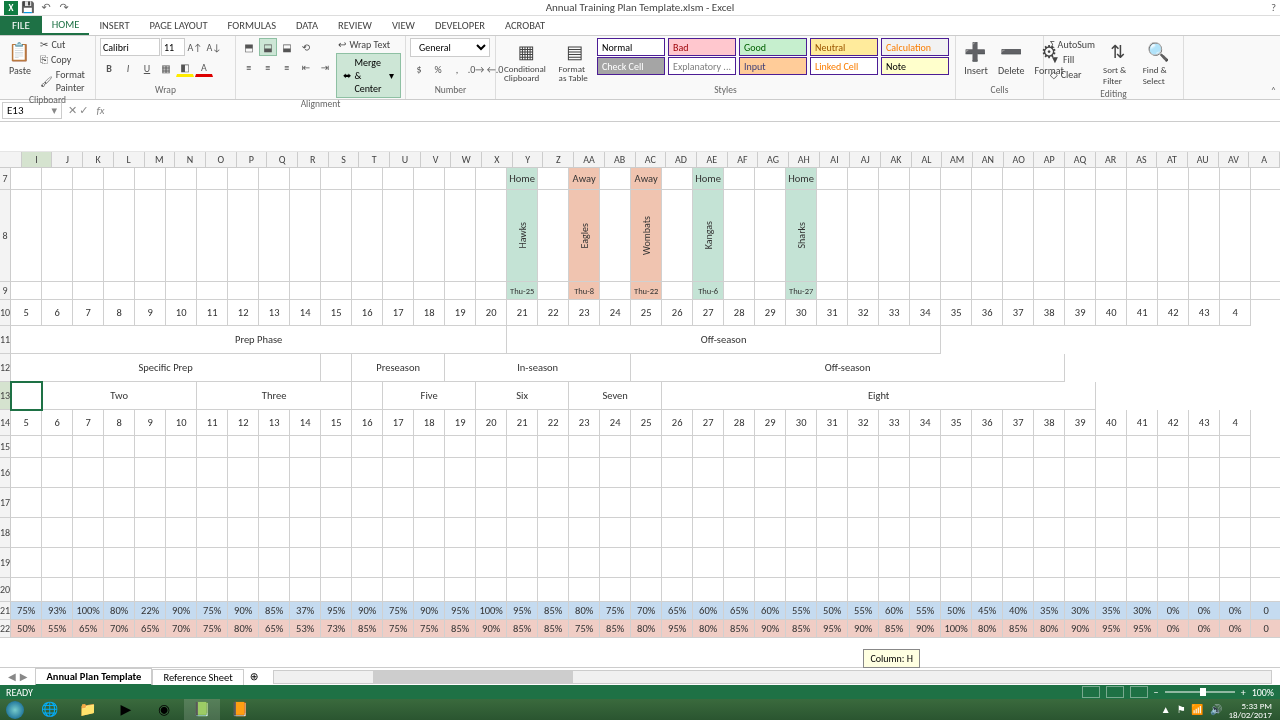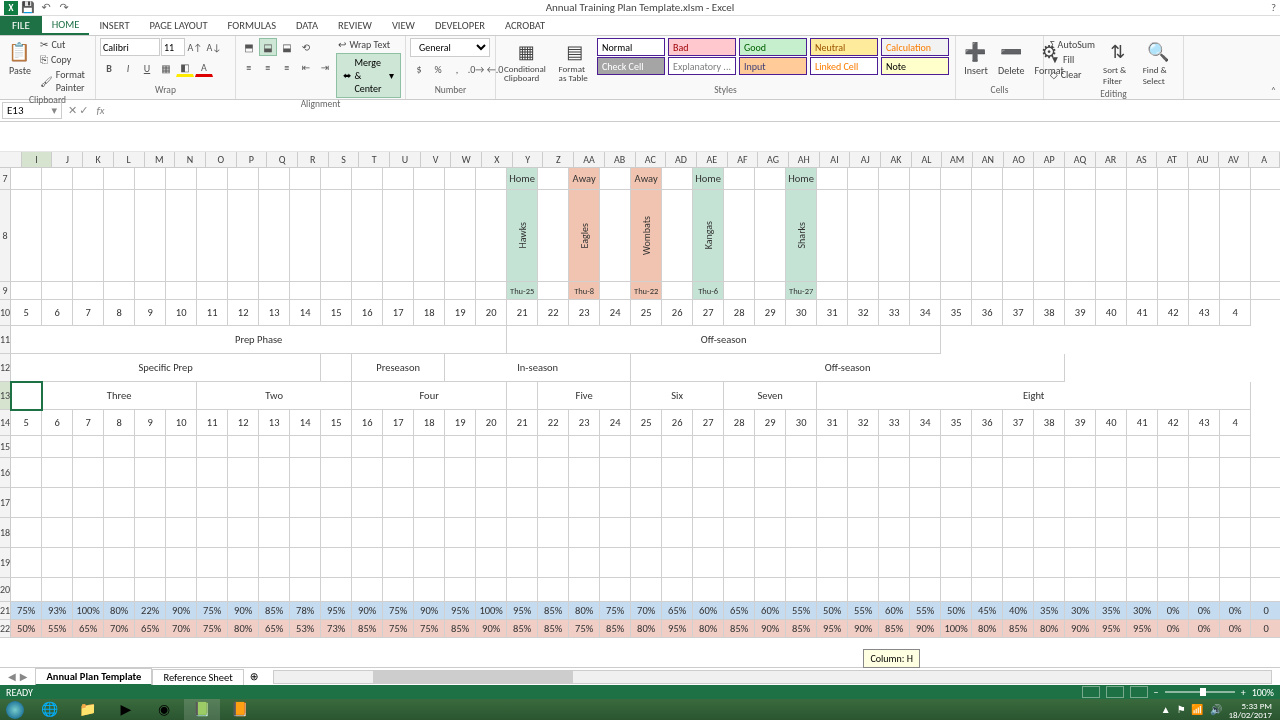--- a/index.html
+++ b/index.html
@@ -558,23 +558,22 @@
         </div>
         <div class="row" style="height: 28px;">
           <div class="cell" style="height: 28px; width: 310px;">Specific Prep</div>
           <div class="cell" style="height: 28px; width: 31px;"></div>
           <div class="cell" style="height: 28px; width: 93px;">Preseason</div>
           <div class="cell" style="height: 28px; width: 186px;">In-season</div>
           <div class="cell" style="height: 28px; width: 434px;">Off-season</div>
         </div>
         <div class="row" style="height: 28px;">
           <div class="cell selected" style="height: 28px; width: 31px;"></div>
+          <div class="cell" style="height: 28px; width: 155px;">Two</div>
           <div class="cell" style="height: 28px; width: 155px;">Three</div>
-          <div class="cell" style="height: 28px; width: 155px;">Two</div>
-          <div class="cell" style="height: 28px; width: 155px;">Four</div>
           <div class="cell" style="height: 28px; width: 31px;"></div>
           <div class="cell" style="height: 28px; width: 93px;">Five</div>
           <div class="cell" style="height: 28px; width: 93px;">Six</div>
           <div class="cell" style="height: 28px; width: 93px;">Seven</div>
           <div class="cell" style="height: 28px; width: 434px;">Eight</div>
         </div>
         <div class="row" style="height: 26px;">
           <div class="cell" style="height: 26px;">5</div>
           <div class="cell" style="height: 26px;">6</div>
           <div class="cell" style="height: 26px;">7</div>
@@ -877,21 +876,21 @@
         <div class="row" style="height: 18px;">
           <div class="cell blue-row" style="height: 18px;">75%</div>
           <div class="cell blue-row" style="height: 18px;">93%</div>
           <div class="cell blue-row" style="height: 18px;">100%</div>
           <div class="cell blue-row" style="height: 18px;">80%</div>
           <div class="cell blue-row" style="height: 18px;">22%</div>
           <div class="cell blue-row" style="height: 18px;">90%</div>
           <div class="cell blue-row" style="height: 18px;">75%</div>
           <div class="cell blue-row" style="height: 18px;">90%</div>
           <div class="cell blue-row" style="height: 18px;">85%</div>
-          <div class="cell blue-row" style="height: 18px;">78%</div>
+          <div class="cell blue-row" style="height: 18px;">37%</div>
           <div class="cell blue-row" style="height: 18px;">95%</div>
           <div class="cell blue-row" style="height: 18px;">90%</div>
           <div class="cell blue-row" style="height: 18px;">75%</div>
           <div class="cell blue-row" style="height: 18px;">90%</div>
           <div class="cell blue-row" style="height: 18px;">95%</div>
           <div class="cell blue-row" style="height: 18px;">100%</div>
           <div class="cell blue-row" style="height: 18px;">95%</div>
           <div class="cell blue-row" style="height: 18px;">85%</div>
           <div class="cell blue-row" style="height: 18px;">80%</div>
           <div class="cell blue-row" style="height: 18px;">75%</div>

